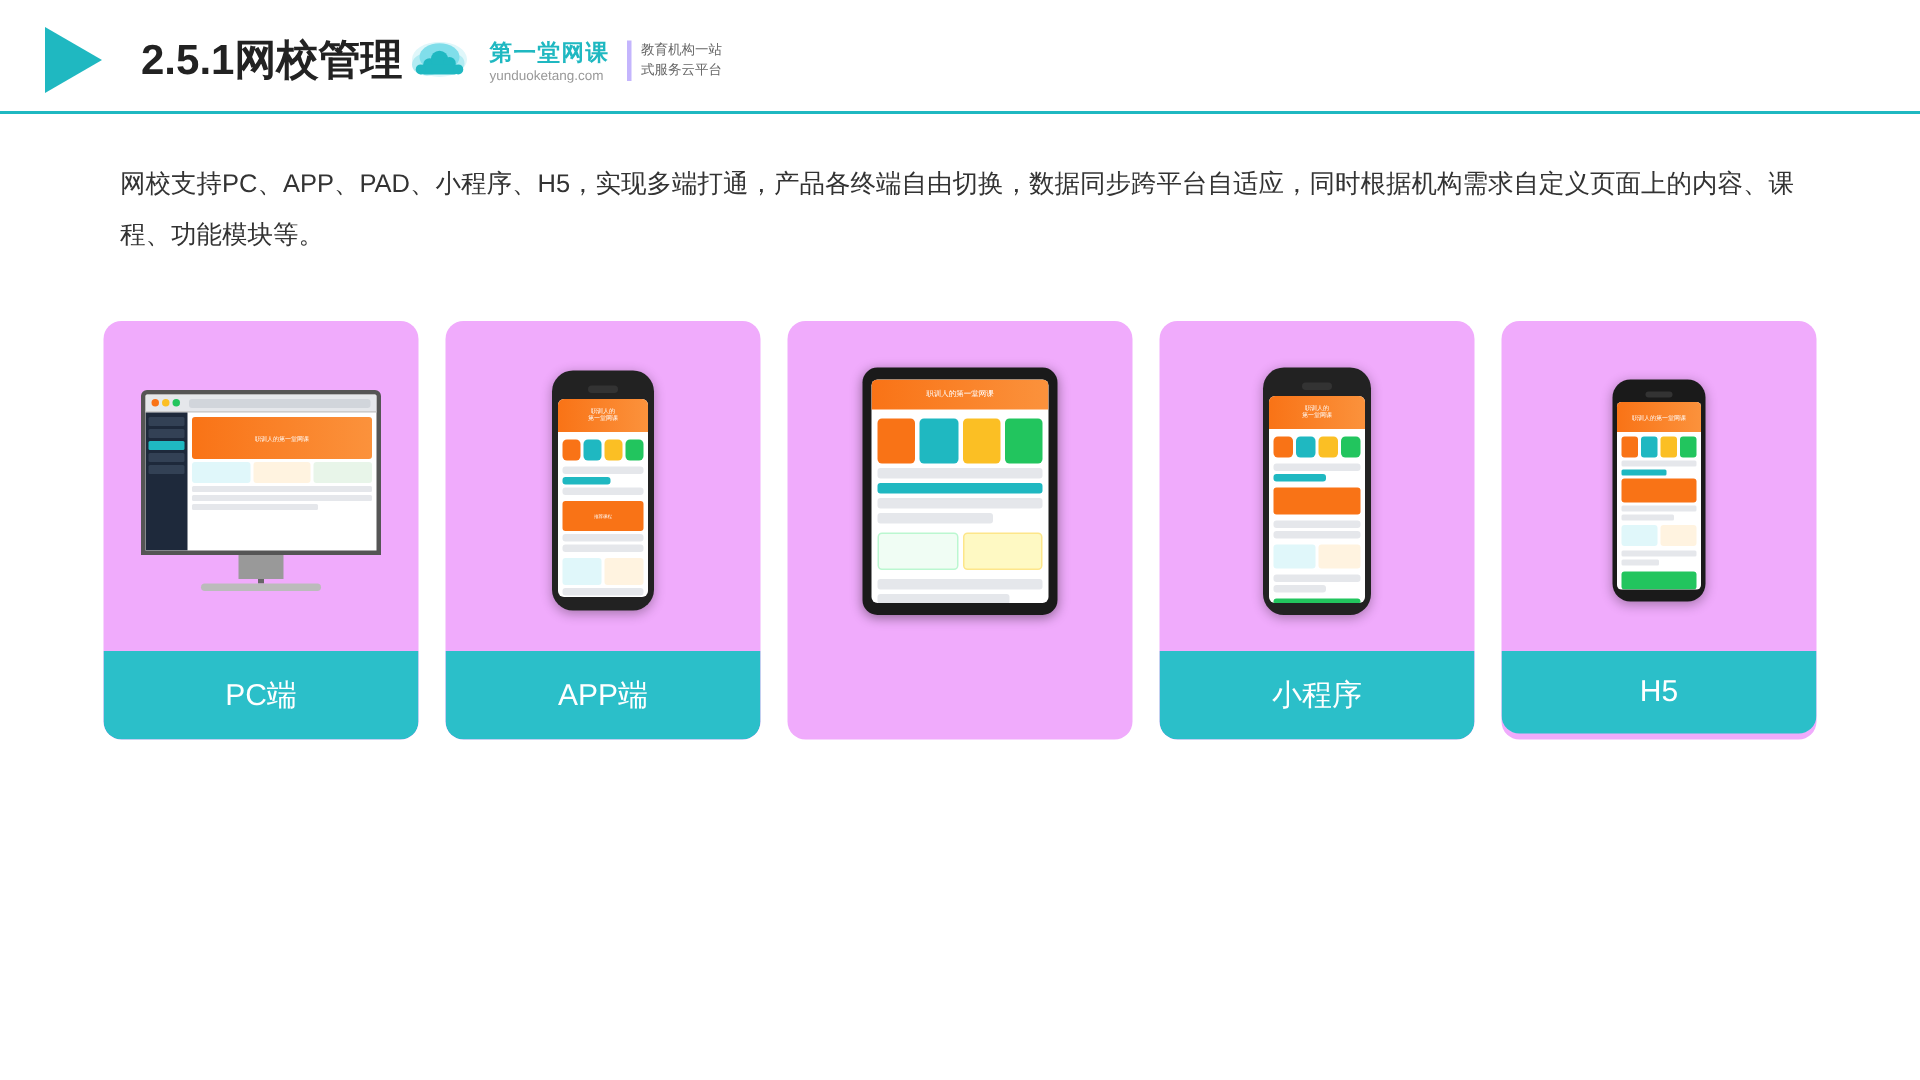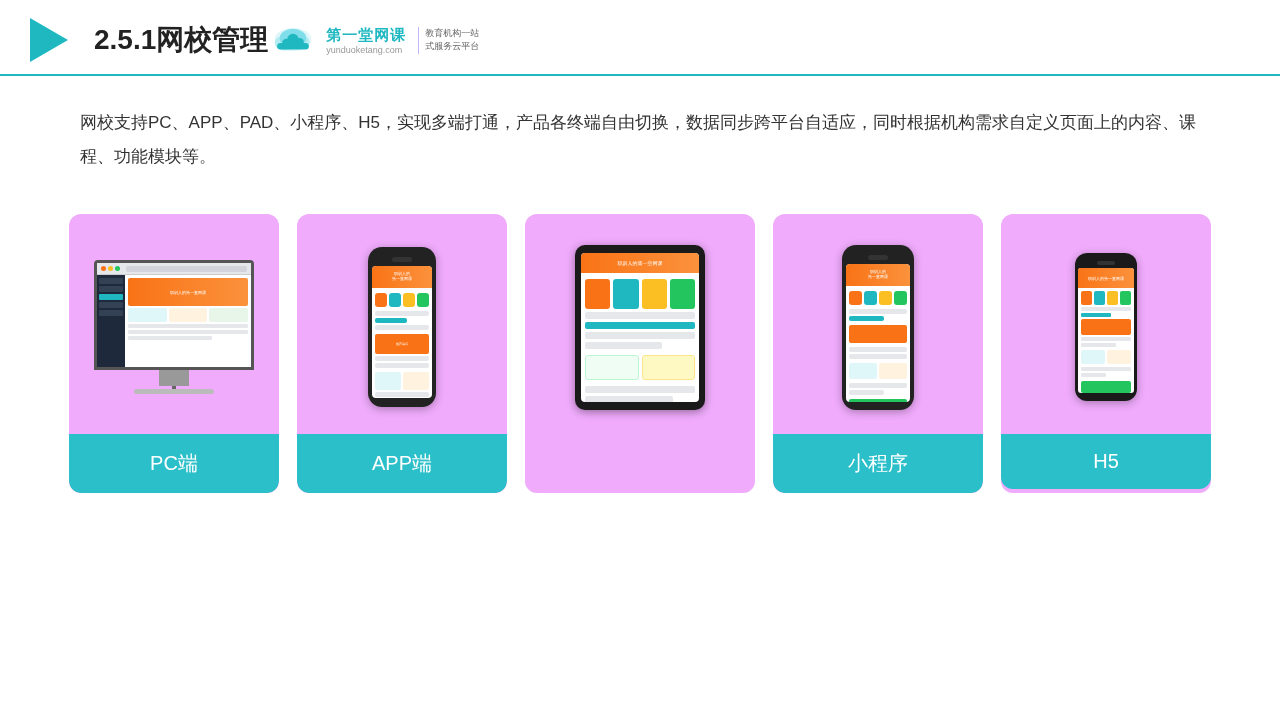--- a/index.html
+++ b/index.html
@@ -282,21 +282,21 @@
       <circle cx="38" cy="25" r="5" fill="#1fb8c1"></circle>
       <rect x="14" y="26" width="32" height="8" rx="4" fill="#1fb8c1"></rect>
 
       <circle cx="15" cy="30" r="4" fill="#1fb8c1"></circle>
       <circle cx="45" cy="30" r="4" fill="#1fb8c1"></circle>
     </svg>
     <div class="logo-text-area">
       <span class="logo-name">第一堂网课</span>
       <span class="logo-domain">yunduoketang.com</span>
     </div>
-    <div class="logo-slogan" style="font-size:9px;color:#666;line-height:1.5;border-left:1px solid #c4b5fd;padding-left:6px;margin-left:4px;">教育机构一站<br>式服务云平台</div>
+    <div class="logo-slogan" style="font-size:9px;color:#666;line-height:1.5;border-left:3px solid #c4b5fd;padding-left:6px;margin-left:4px;">教育机构一站<br>式服务云平台</div>
   </div>
 </div>
 
 <div class="description">
   <span>网校支持PC、APP、PAD、小程序、H5，实现多端打通，产品各终端自由切换，数据同步跨平台自适应，同时根据机构需求自定义页面上的内容、课程、功能模块等。</span>
 </div>
 
 <div class="cards-container">
 
   <div class="card">

